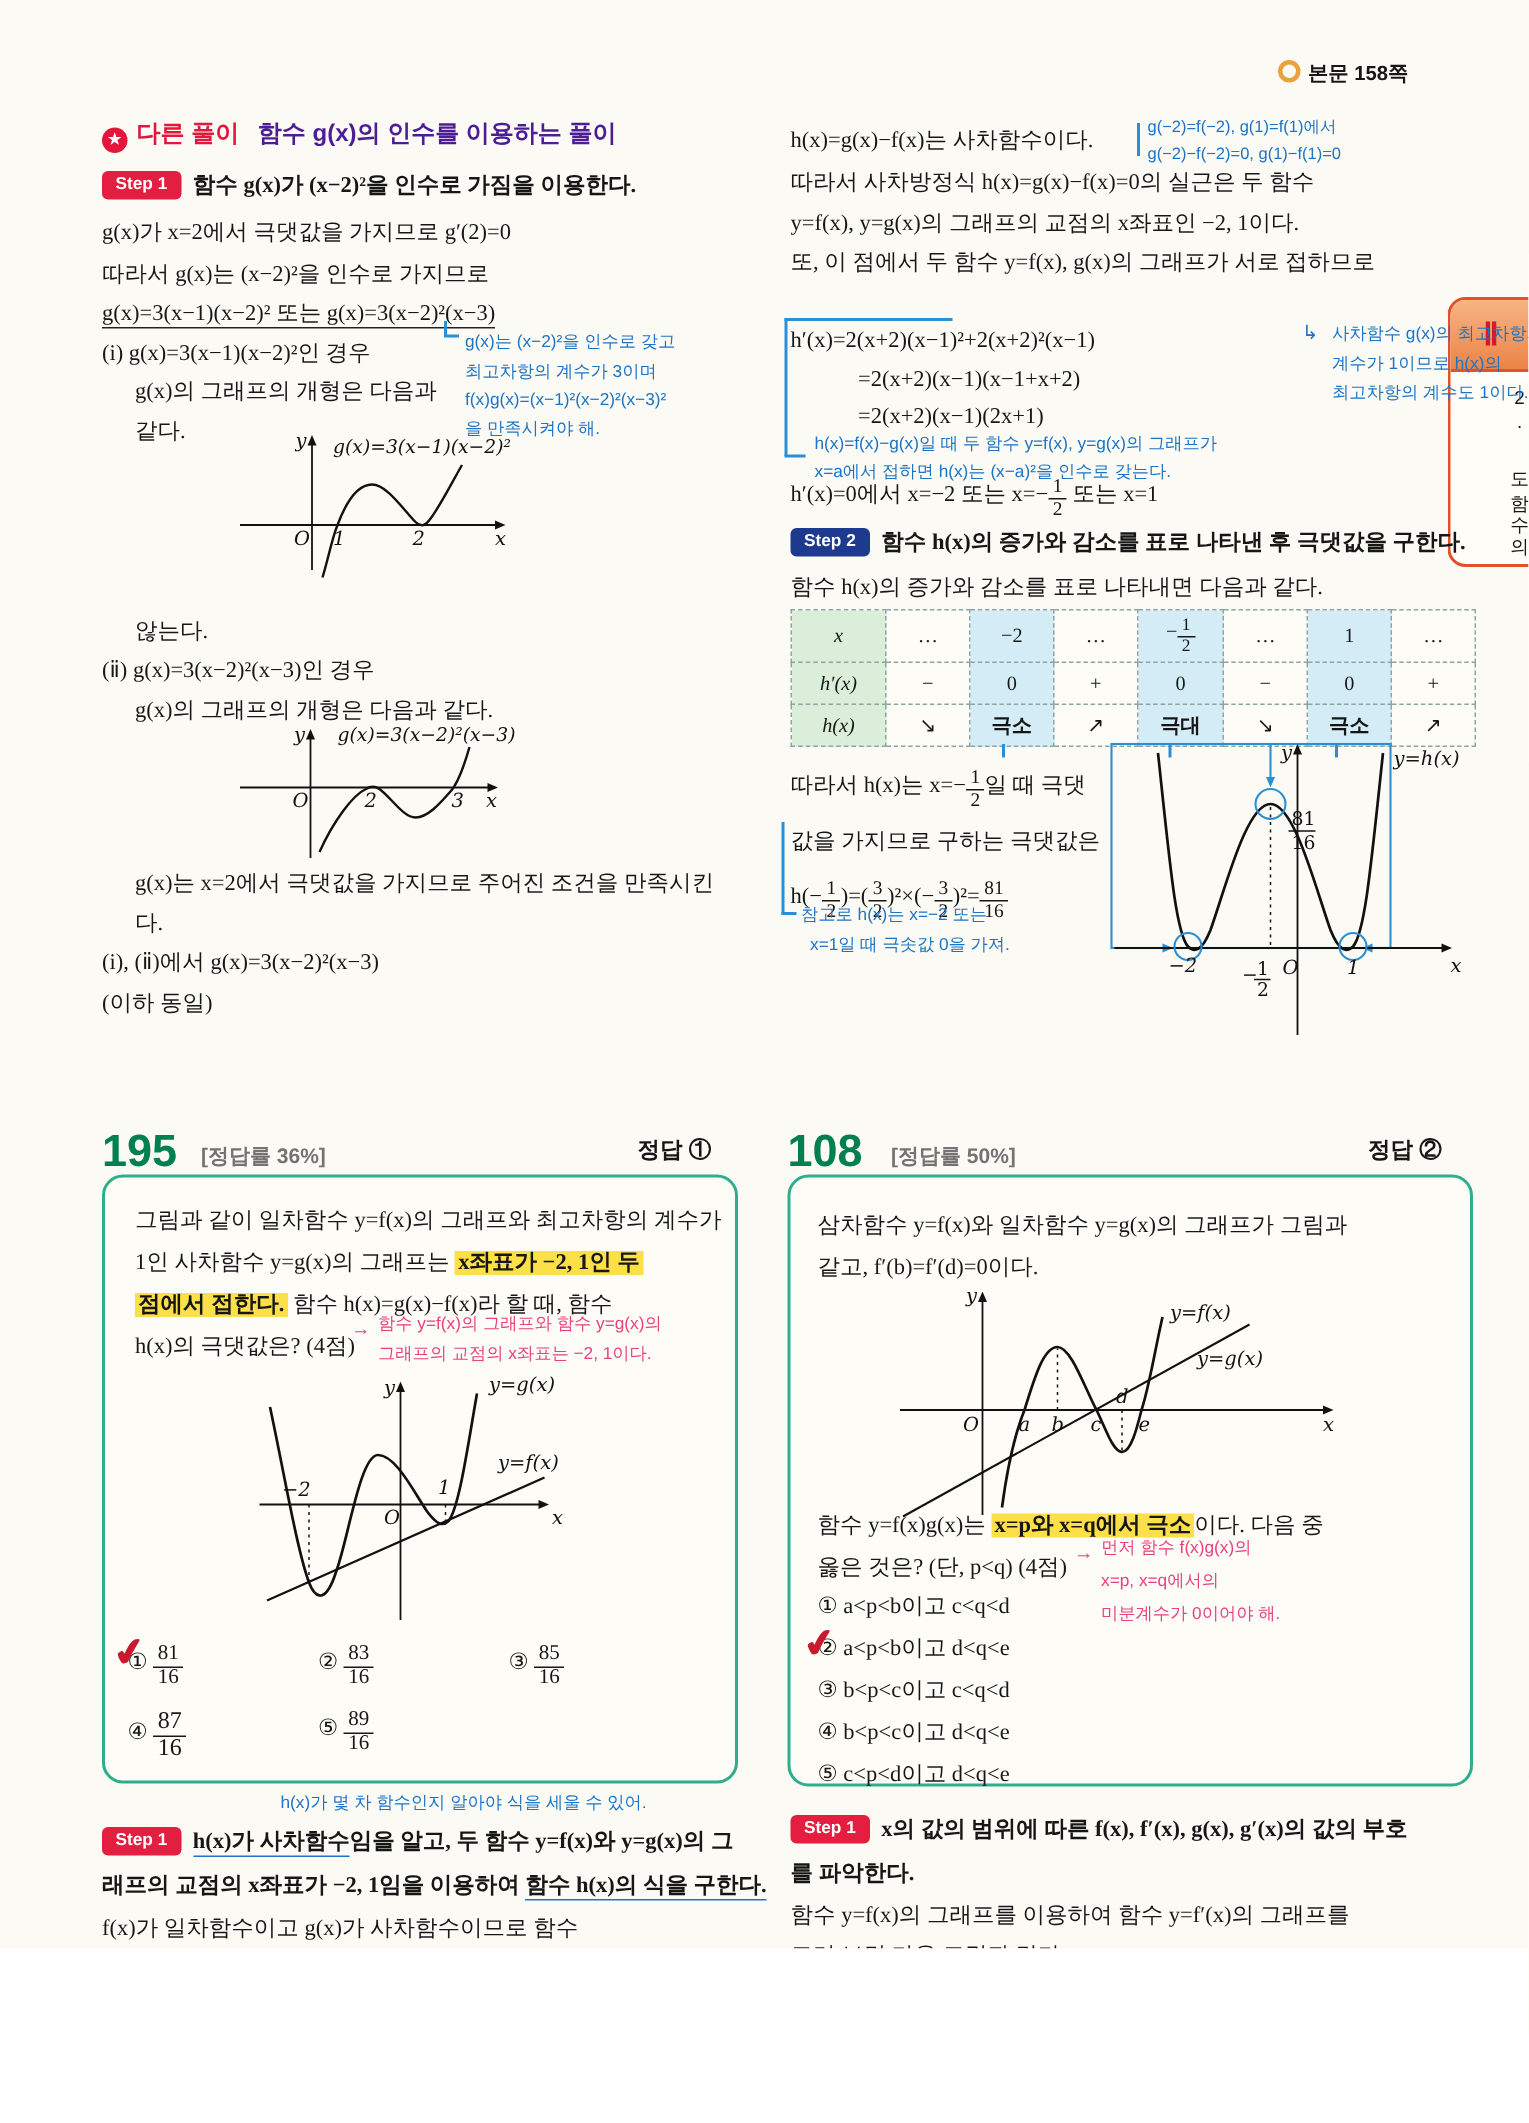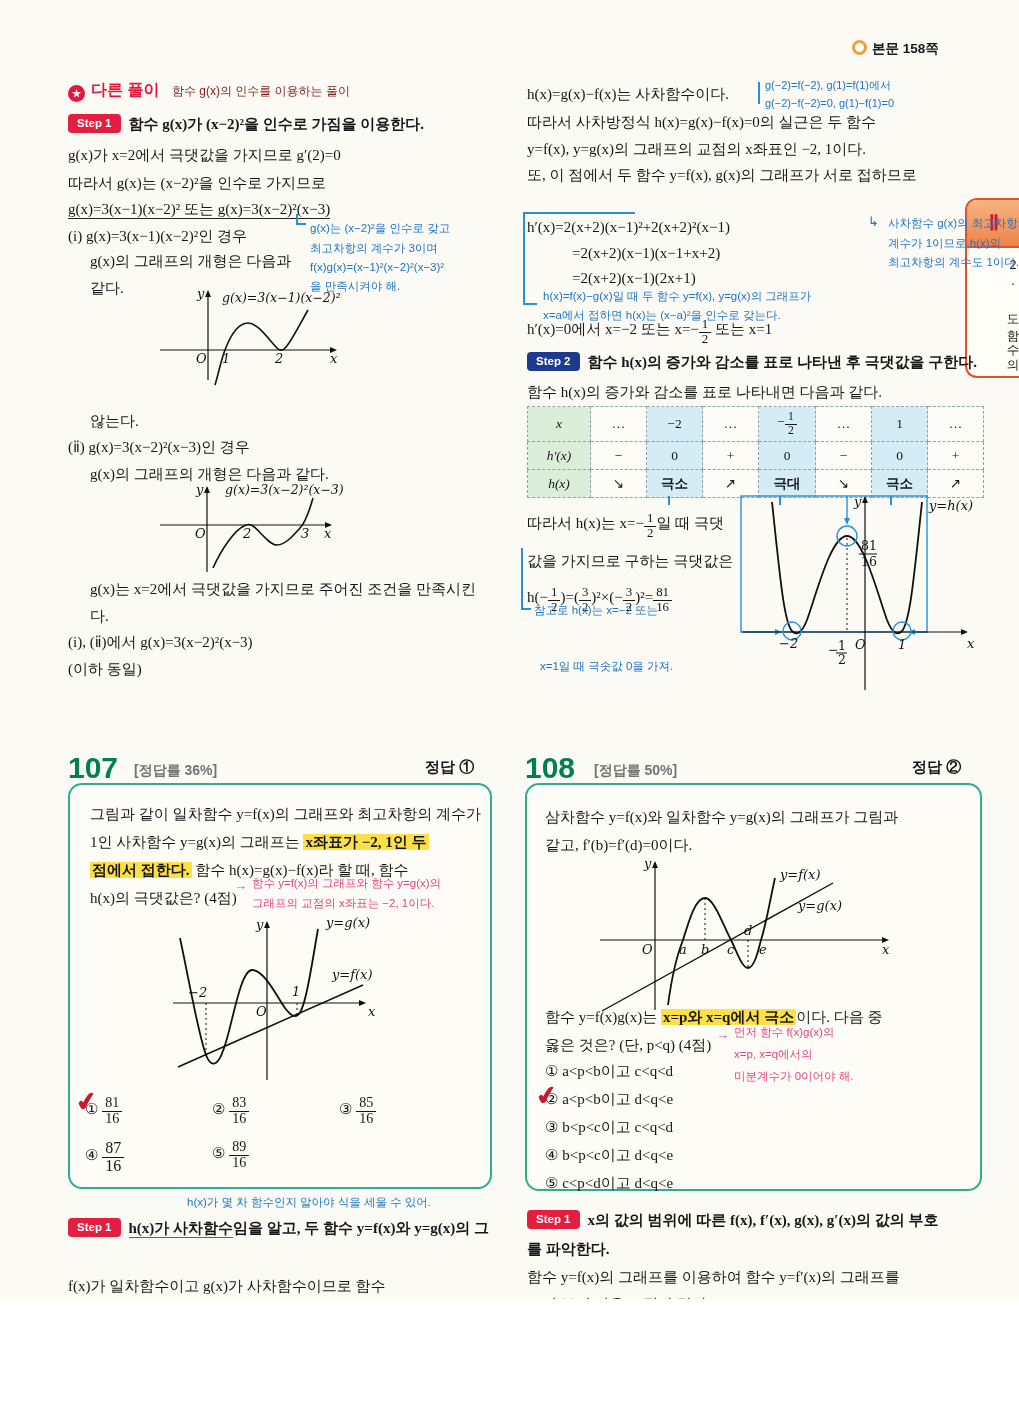--- a/index.html
+++ b/index.html
@@ -57,21 +57,21 @@
     <span class="ring"></span><span>본문 158쪽</span>
   </div>
 
   <div class="tab">
     <div class="tab-top">Ⅱ</div>
     <span class="tab-label">2. 도함수의 활용</span>
   </div>
 
   <div class="l b" style="left:68px;top:80px;font-size:16px;color:#e3173c;font-family:'Liberation Sans',sans-serif;">
     <span class="star">★</span><span>다른 풀이</span>
-    <span style="color:#7f1d1d;font-size:12px;font-weight:normal;margin-left:8px;">함수 g(x)의 인수를 이용하는 풀이</span>
+    <span style="color:#4c1d95;font-size:16px;font-weight:bold;margin-left:8px;">함수 g(x)의 인수를 이용하는 풀이</span>
   </div>
   <div class="l" style="left:68px;top:114px;">
     <span class="step">Step 1</span><span class="b">함수 g(x)가 (x−2)²을 인수로 가짐을 이용한다.</span>
   </div>
   <div class="l" style="left:68px;top:146px;">g(x)가 x=2에서 극댓값을 가지므로 g′(2)=0</div>
   <div class="l" style="left:68px;top:174px;">따라서 g(x)는 (x−2)²을 인수로 가지므로</div>
   <div class="l" style="left:68px;top:200px;"><span class="u">g(x)=3(x−1)(x−2)² 또는 g(x)=3(x−2)²(x−3)</span></div>
   <div class="l" style="left:68px;top:227px;">(i) g(x)=3(x−1)(x−2)²인 경우</div>
   <div class="vl" style="left:296px;top:214px;height:10px;"></div>
   <div class="hl2" style="left:296px;top:223px;width:10px;"></div>
@@ -187,21 +187,21 @@
   <div class="l" style="left:527px;top:512px;">
     <span>따라서 h(x)는 x=−</span><span class="frac"><span class="fn2">1</span><span class="fd2">2</span></span><span>일 때 극댓</span>
   </div>
   <div class="l" style="left:527px;top:552px;">값을 가지므로 구하는 극댓값은</div>
   <div class="l" style="left:527px;top:586px;">
     <span>h(−</span><span class="frac"><span class="fn2">1</span><span class="fd2">2</span></span><span>)=(</span><span class="frac"><span class="fn2">3</span><span class="fd2">2</span></span><span>)²×(−</span><span class="frac"><span class="fn2">3</span><span class="fd2">2</span></span><span>)²=</span><span class="frac"><span class="fn2">81</span><span class="fd2">16</span></span>
   </div>
   <div class="vl" style="left:521px;top:548px;height:62px;"></div>
   <div class="hl2" style="left:521px;top:608px;width:10px;"></div>
   <div class="l blue" style="left:534px;top:602px;">참고로 h(x)는 x=−2 또는</div>
-  <div class="l blue" style="left:540px;top:622px;margin-top:36px;">x=1일 때 극솟값 0을 가져.</div>
+  <div class="l blue" style="left:540px;top:622px;">x=1일 때 극솟값 0을 가져.</div>
 
   <svg style="left:735px;top:492px;" width="245" height="205" viewBox="0 0 245 205">
     <rect x="6" y="4" width="186" height="136" fill="none" stroke="#2b8fd4" stroke-width="1.4"></rect>
     <line x1="112" y1="4" x2="112" y2="28" stroke="#2b8fd4" stroke-width="1.4"></line>
     <polygon points="112,33 109,26 115,26" fill="#2b8fd4"></polygon>
     <line x1="6" y1="140" x2="42" y2="140" stroke="#2b8fd4" stroke-width="1.4"></line>
     <polygon points="47,140 40,137 40,143" fill="#2b8fd4"></polygon>
     <line x1="192" y1="140" x2="178" y2="140" stroke="#2b8fd4" stroke-width="1.4"></line>
     <polygon points="173,140 180,137 180,143" fill="#2b8fd4"></polygon>
     <line x1="130" y1="6" x2="130" y2="198" stroke="#111" stroke-width="1.2"></line>
@@ -221,21 +221,21 @@
     <text class="mt" x="44" y="156">−2</text>
     <text class="mk" x="93" y="162">−</text>
     <text class="mk" x="103" y="158" font-size="11">1</text>
     <line x1="101" y1="161" x2="112" y2="161" stroke="#111" stroke-width="1"></line>
     <text class="mk" x="103" y="172" font-size="11">2</text>
     <text class="mt" x="120" y="157" font-style="normal">O</text>
     <text class="mt" x="163" y="157">1</text>
     <text class="mt" x="232" y="156">x</text>
   </svg>
 
-  <div class="l pnum" style="left:68px;top:748px;">107</div>
+  <div class="l pnum" style="left:68px;top:748px;">195</div>
   <div class="l prate" style="left:134px;top:761px;">[정답률 36%]</div>
   <div class="l ans" style="left:425px;top:757px;">정답 ①</div>
   <div class="greenbox" style="left:68px;top:783px;width:420px;height:402px;"></div>
   <div class="l" style="left:90px;top:805px;">그림과 같이 일차함수 y=f(x)의 그래프와 최고차항의 계수가</div>
   <div class="l" style="left:90px;top:833px;">
     <span>1인 사차함수 y=g(x)의 그래프는 </span><span class="hl">x좌표가 −2, 1인 두</span>
   </div>
   <div class="l" style="left:90px;top:861px;">
     <span class="hl">점에서 접한다.</span><span> 함수 h(x)=g(x)−f(x)라 할 때, 함수</span>
   </div>
@@ -280,20 +280,23 @@
     <span class="frac" style="font-size:16px;"><span class="fn2">87</span><span class="fd2">16</span></span>
   </div>
   <div class="l" style="left:212px;top:1140px;">
     <span>⑤</span>
     <span class="frac" style="font-size:14px;"><span class="fn2">89</span><span class="fd2">16</span></span>
   </div>
 
   <div class="l blue" style="left:187px;top:1194px;">h(x)가 몇 차 함수인지 알아야 식을 세울 수 있어.</div>
   <div class="l" style="left:68px;top:1218px;">
     <span class="step">Step 1</span><span class="b"><span class="ub">h(x)가 사차함수</span><span>임을 알고, 두 함수 y=f(x)와 y=g(x)의 그</span></span>
+  </div>
+  <div class="l b" style="left:68px;top:1248px;">
+    <span>래프의 교점의 x좌표가 −2, 1임을 이용하여 </span><span class="ub">함수 h(x)의 식을 구한다.</span>
   </div>
   <div class="l" style="left:68px;top:1277px;">f(x)가 일차함수이고 g(x)가 사차함수이므로 함수</div>
 
   <div class="l pnum" style="left:525px;top:748px;">108</div>
   <div class="l prate" style="left:594px;top:761px;">[정답률 50%]</div>
   <div class="l ans" style="left:912px;top:757px;">정답 ②</div>
   <div class="greenbox" style="left:525px;top:783px;width:453px;height:404px;"></div>
   <div class="l" style="left:545px;top:808px;">삼차함수 y=f(x)와 일차함수 y=g(x)의 그래프가 그림과</div>
   <div class="l" style="left:545px;top:836px;">같고, f′(b)=f′(d)=0이다.</div>
 

